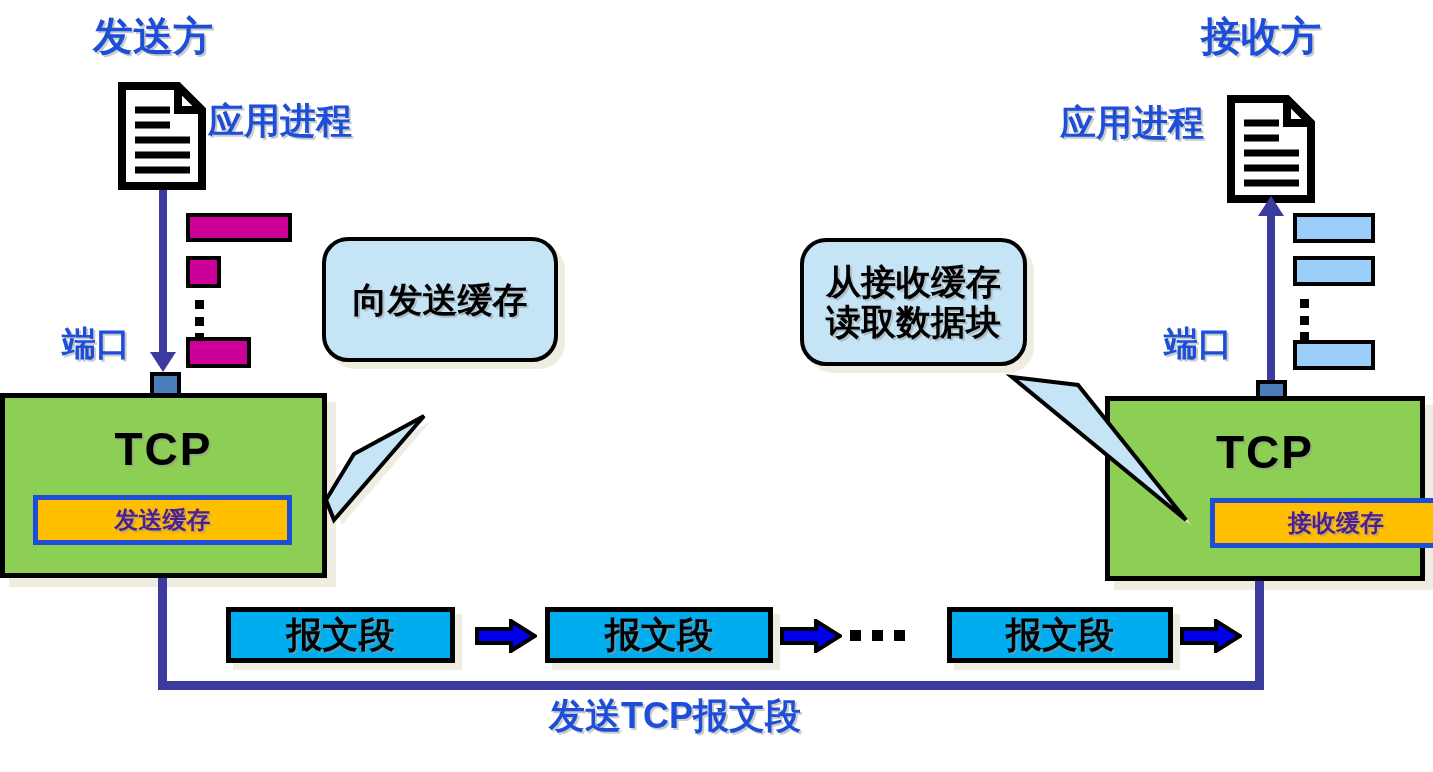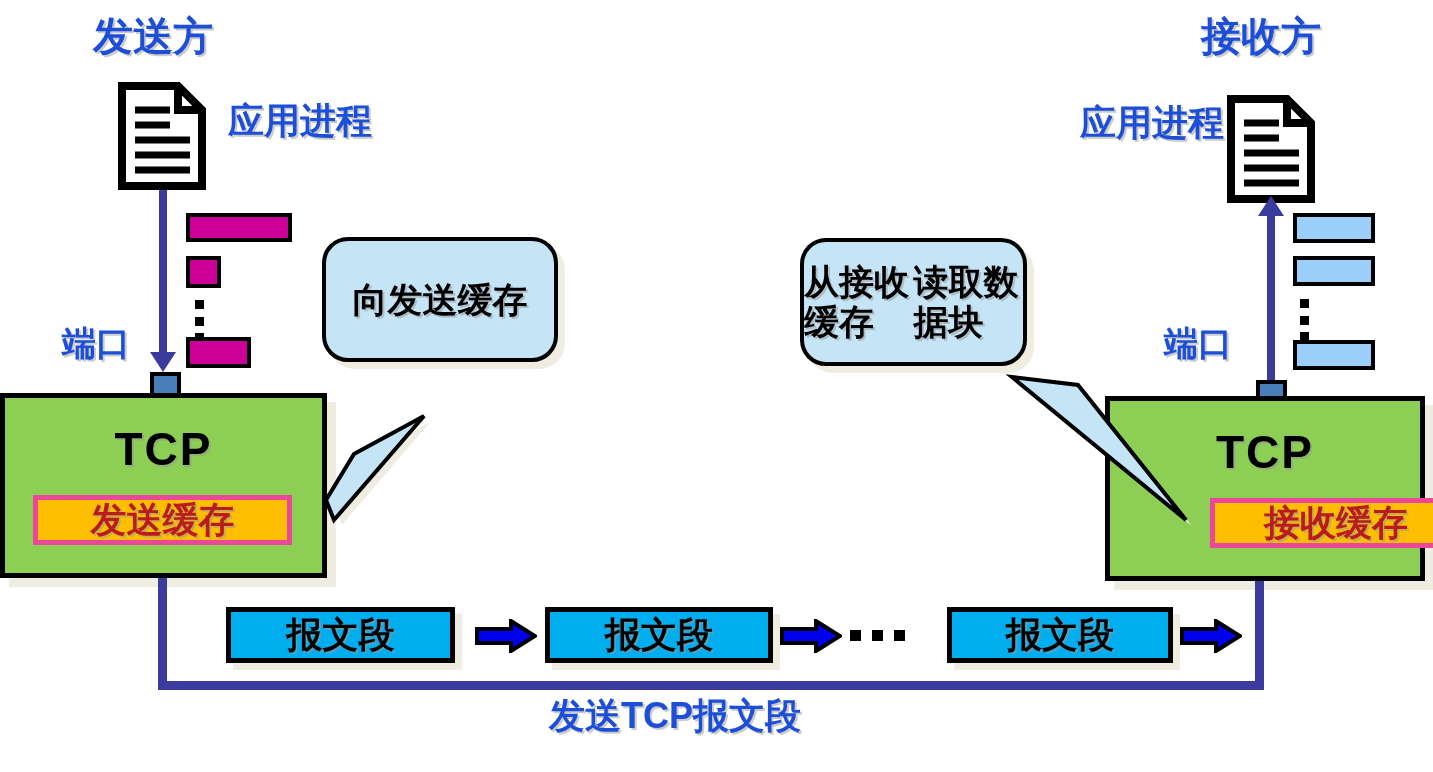--- a/index.html
+++ b/index.html
@@ -7,21 +7,21 @@
   #stage{position:relative;width:1433px;height:772px;overflow:hidden;background:#fff;}
 
   .abs{position:absolute;}
 
   
   .lbl{
     font-weight:bold;color:#1d4ed8;white-space:nowrap;line-height:1;
     text-shadow:2px 2px 0 rgba(160,160,160,.55);
   }
   .lbl-role{font-size:40px;}
-  .lbl-proc{font-size:36px;margin-left:20px;}
+  .lbl-proc{font-size:36px;}
   .lbl-port{font-size:34px;}
   .lbl-bottom{font-size:36px;}
 
   
   .docicon{position:absolute;}
   .docicon svg{display:block;}
 
   
   .vline{position:absolute;background:#3B3B9E;}
   .vhead{position:absolute;width:0;height:0;}
@@ -43,31 +43,31 @@
   .tcpbox{
     position:absolute;background:#8DCE54;border:5px solid #000;box-sizing:border-box;
     box-shadow:9px 9px 0 #EFEDE2;
   }
   .tcpbox .tcplabel{
     position:absolute;left:0;right:0;top:24px;text-align:center;
     font-size:46px;font-weight:bold;color:#000;letter-spacing:2px;
     text-shadow:2px 2px 0 rgba(150,150,150,.5);
   }
   .buffer{
-    position:absolute;background:#FFBF00;border:5px solid #ec4899;box-sizing:border-box;
+    position:absolute;background:#FFBF00;border:5px solid #1d4ed8;box-sizing:border-box;
     display:flex;align-items:center;justify-content:center;
-    font-size:36px;font-weight:bold;color:#b91c1c;
+    font-size:24px;font-weight:bold;color:#4c1d95;
     text-shadow:2px 2px 0 rgba(150,150,150,.5);
   }
 
   
   .callout{
     position:absolute;background:#C5E5F7;border:4px solid #000;border-radius:26px;
     box-sizing:border-box;box-shadow:7px 7px 0 #EFEDE2;
-    display:flex;flex-direction:row;align-items:center;justify-content:center;
+    display:flex;flex-direction:column;align-items:center;justify-content:center;
     font-size:35px;font-weight:bold;color:#000;line-height:1.14;
     text-shadow:2px 2px 0 rgba(150,150,150,.5);
     z-index:6;
   }
   .calloutTail{position:absolute;z-index:5;}
   .calloutTail svg{display:block;overflow:visible;}
 
   
   .seg{
     position:absolute;background:#00AEEF;border:5px solid #000;box-sizing:border-box;

